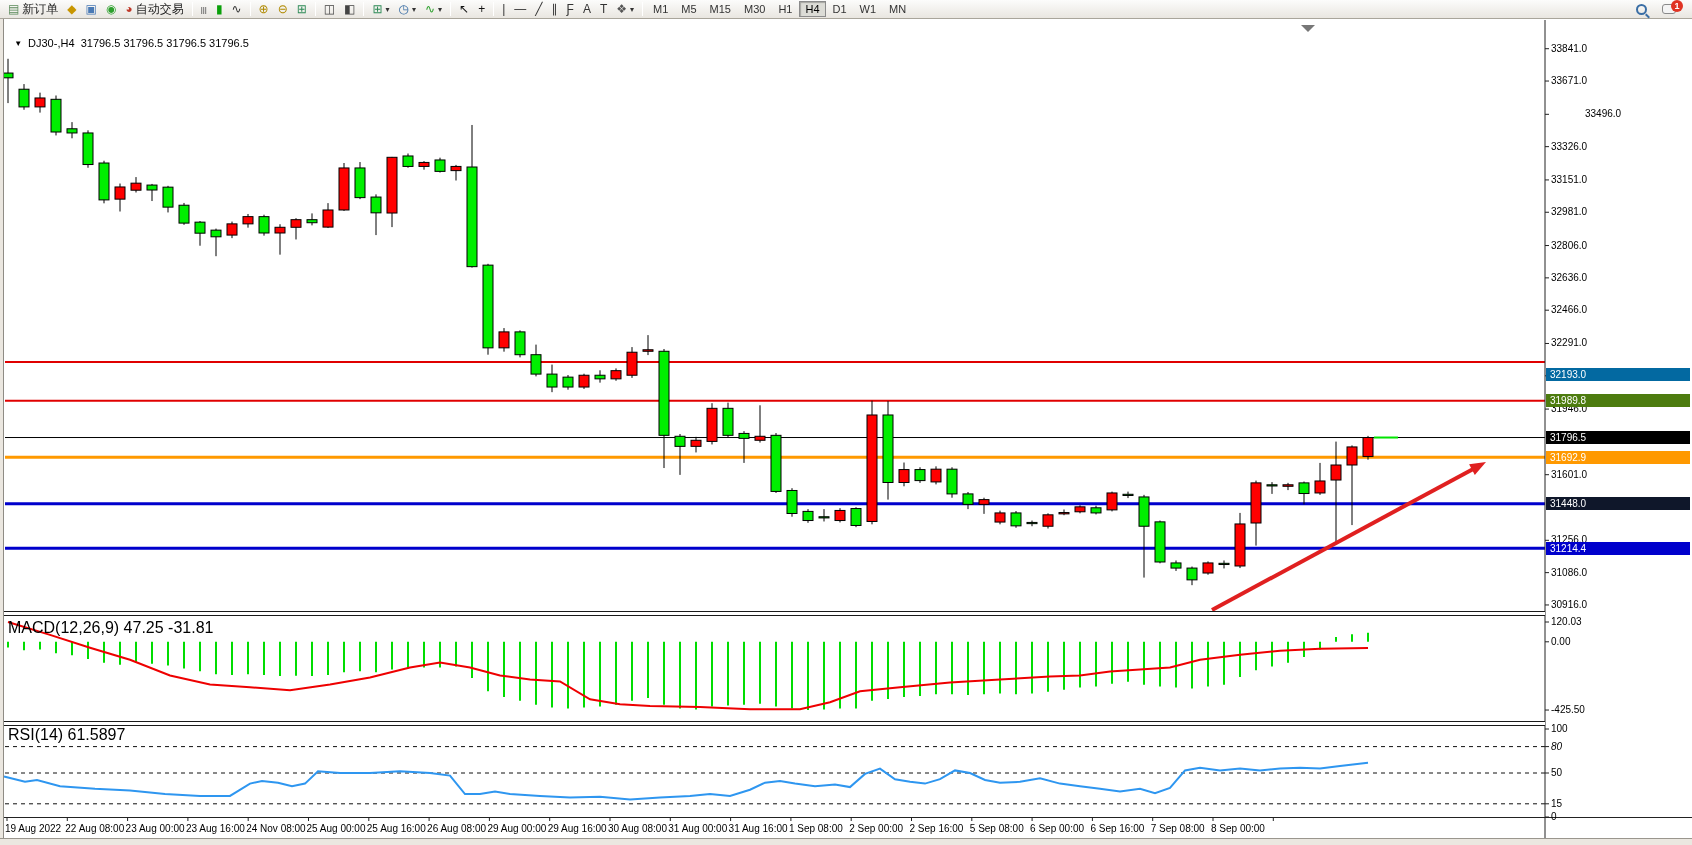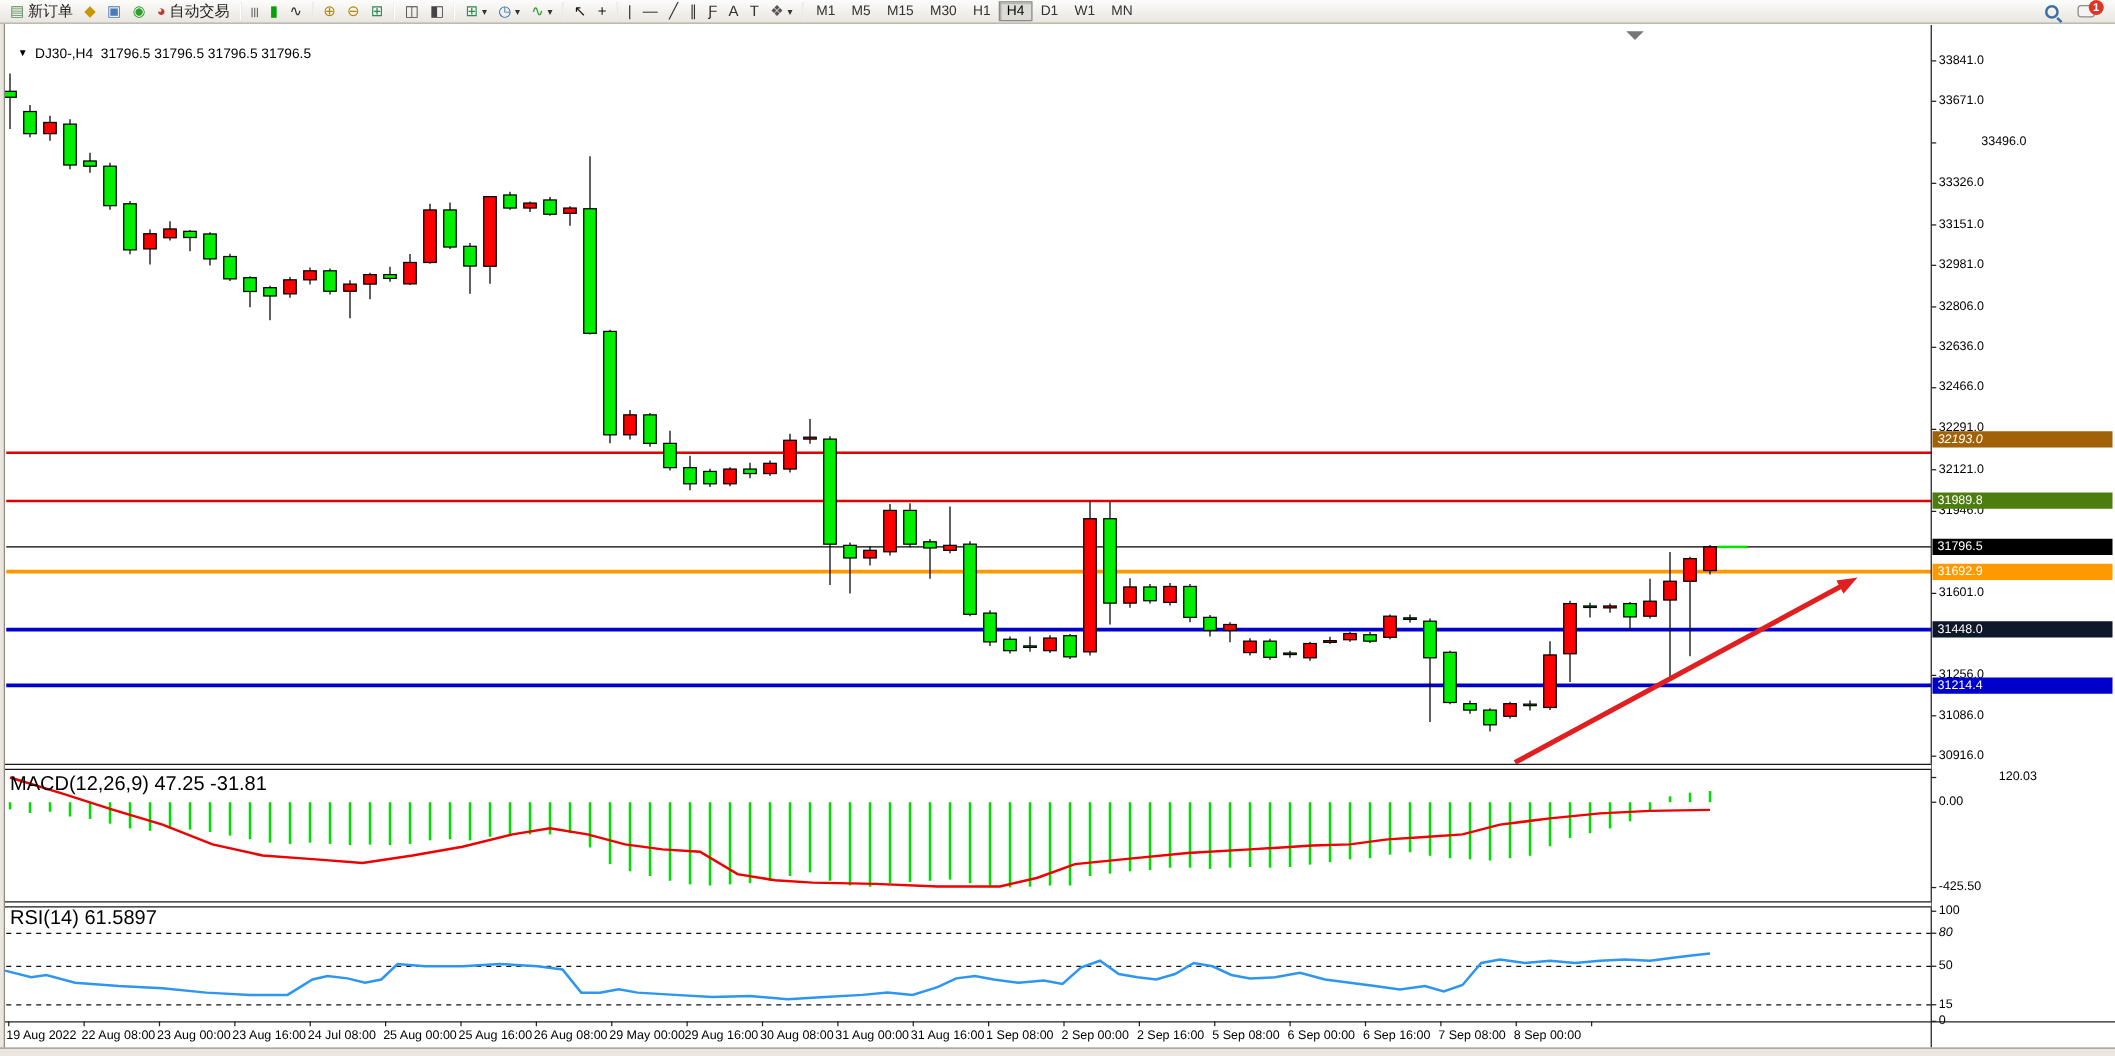--- a/index.html
+++ b/index.html
@@ -519,54 +519,54 @@
     <div class="axis-text" style="left: 5px; top: 220.542px;">32806.0</div>
     <div class="axis-text" style="left: 5px; top: 252.871px;">32636.0</div>
     <div class="axis-text" style="left: 5px; top: 285.2px;">32466.0</div>
     <div class="axis-text" style="left: 5px; top: 318.48px;">32291.0</div>
     <div class="axis-text" style="left: 5px; top: 350.809px;">32121.0</div>
     <div class="axis-text" style="left: 5px; top: 384.088px;">31946.0</div>
     <div class="axis-text" style="left: 5px; top: 449.697px;">31601.0</div>
     <div class="axis-text" style="left: 5px; top: 515.306px;">31256.0</div>
     <div class="axis-text" style="left: 5px; top: 547.635px;">31086.0</div>
     <div class="axis-text" style="left: 5px; top: 579.964px;">30916.0</div>
-    <div class="axis-text" style="left: 5px; top: 597px; margin-left: 48px;">120.03</div>
+    <div class="axis-text" style="left: 5px; top: 597px;">120.03</div>
     <div class="axis-text" style="left: 5px; top: 616.799px;">0.00</div>
     <div class="axis-text" style="left: 5px; top: 685.041px;">-425.50</div>
     <div class="axis-text" style="left: 5px; top: 704px;">100</div>
     <div class="axis-text" style="left: 5px; top: 721.6px; font-style: italic;">80</div>
     <div class="axis-text" style="left: 5px; top: 748px;">50</div>
     <div class="axis-text" style="left: 5px; top: 778.8px;">15</div>
     <div class="axis-text" style="left: 5px; top: 792px;">0</div>
   </div>
 <div id="time-axis" style="position:absolute; left:0; top:818px; width:1545px; height:20px; z-index:7;">
     <div class="date-text" style="left: 5px; top: 5px;">19 Aug 2022</div>
     <div class="date-text" style="left: 65.3px; top: 5px;">22 Aug 08:00</div>
     <div class="date-text" style="left: 125.6px; top: 5px;">23 Aug 00:00</div>
     <div class="date-text" style="left: 185.9px; top: 5px;">23 Aug 16:00</div>
-    <div class="date-text" style="left: 246.2px; top: 5px;">24 Jul 08:00</div>
+    <div class="date-text" style="left: 246.2px; top: 5px;">24 Nov 08:00</div>
     <div class="date-text" style="left: 306.5px; top: 5px;">25 Aug 00:00</div>
     <div class="date-text" style="left: 366.8px; top: 5px;">25 Aug 16:00</div>
     <div class="date-text" style="left: 427.1px; top: 5px;">26 Aug 08:00</div>
-    <div class="date-text" style="left: 487.4px; top: 5px;">29 May 00:00</div>
+    <div class="date-text" style="left: 487.4px; top: 5px;">29 Aug 00:00</div>
     <div class="date-text" style="left: 547.7px; top: 5px;">29 Aug 16:00</div>
     <div class="date-text" style="left: 608px; top: 5px;">30 Aug 08:00</div>
     <div class="date-text" style="left: 668.3px; top: 5px;">31 Aug 00:00</div>
     <div class="date-text" style="left: 728.6px; top: 5px;">31 Aug 16:00</div>
     <div class="date-text" style="left: 788.9px; top: 5px;">1 Sep 08:00</div>
     <div class="date-text" style="left: 849.2px; top: 5px;">2 Sep 00:00</div>
     <div class="date-text" style="left: 909.5px; top: 5px;">2 Sep 16:00</div>
     <div class="date-text" style="left: 969.8px; top: 5px;">5 Sep 08:00</div>
     <div class="date-text" style="left: 1030.1px; top: 5px;">6 Sep 00:00</div>
     <div class="date-text" style="left: 1090.4px; top: 5px;">6 Sep 16:00</div>
     <div class="date-text" style="left: 1150.7px; top: 5px;">7 Sep 08:00</div>
     <div class="date-text" style="left: 1211px; top: 5px;">8 Sep 00:00</div>
     <div class="date-text" style="left: 1294px; top: 5px; margin-top: 32px;">8 Sep 16:00</div>
   </div>
 
 <div class="edge-bottom"></div>
 
-<div class="price-tag" style="top: 345px; background: #a16207; font-style: italic;">32193.0</div>
+<div class="price-tag" style="top: 368px; background: #0369a1;">32193.0</div>
 <div class="price-tag" style="top: 394.259px; background: #4d7c0f;">31989.8</div>
 <div class="price-tag" style="top: 431.019px; background: rgb(0, 0, 0);">31796.5</div>
 <div class="price-tag" style="top: 450.72px; background: rgb(255, 153, 0);">31692.9</div>
 <div class="price-tag" style="top: 497.293px; background: #0f172a;">31448.0</div>
 <div class="price-tag" style="top: 541.717px; background: rgb(0, 0, 204);">31214.4</div>
 
 </body></html>

